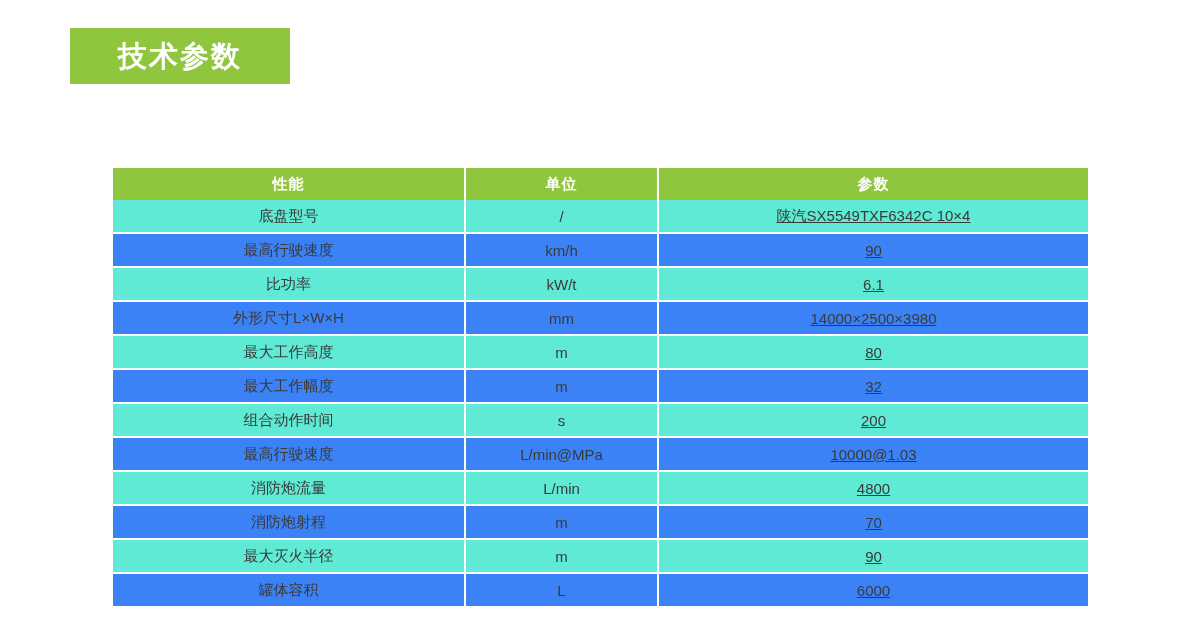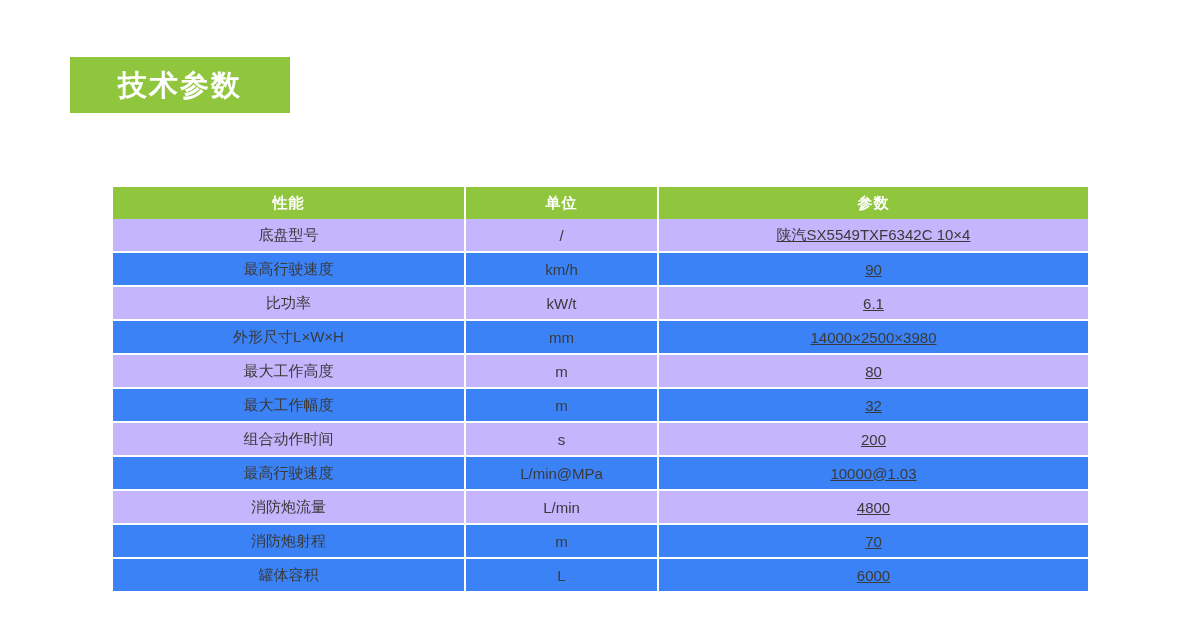--- a/index.html
+++ b/index.html
@@ -16,40 +16,40 @@
   }
   .page {
     position: relative;
     width: 1200px;
     height: 638px;
   }
   
   .title-badge {
     position: absolute;
     left: 70px;
-    top: 57px;
+    top: 28px;
     width: 220px;
     height: 56px;
     background: #8fc63d;
     display: flex;
     align-items: center;
     justify-content: center;
   }
   .title-badge .title-text {
     color: #ffffff;
     font-size: 29px;
     font-weight: bold;
     letter-spacing: 2px;
     line-height: 1;
   }
   
   .table-wrap {
     position: absolute;
     left: 113px;
-    top: 187px;
+    top: 168px;
     width: 975px;
   }
   table.spec {
     border-collapse: collapse;
     width: 975px;
     table-layout: fixed;
   }
   table.spec col.c1 { width: 352px; }
   table.spec col.c2 { width: 193px; }
   table.spec col.c3 { width: 430px; }
@@ -72,21 +72,21 @@
     padding: 0;
     text-align: center;
     font-size: 15px;
     color: #3a3a3a;
     border-right: 2px solid #ffffff;
     border-bottom: 2px solid #ffffff;
     white-space: nowrap;
   }
   table.spec tbody td:last-child { border-right: none; text-decoration: underline; }
 
-  table.spec tbody tr.odd td  { background: #c4b5fd; }
+  table.spec tbody tr.odd td  { background: #5eead4; }
   table.spec tbody tr.even td { background: #3b82f6; }
 </style>
 </head>
 <body>
 
 <div class="page">
 
   <div class="title-badge">
     <span class="title-text">技术参数</span>
   </div>
@@ -149,20 +149,25 @@
         <tr class="odd">
           <td>消防炮流量</td>
           <td>L/min</td>
           <td>4800</td>
         </tr>
         <tr class="even">
           <td>消防炮射程</td>
           <td>m</td>
           <td>70</td>
         </tr>
+        <tr class="odd">
+          <td>最大灭火半径</td>
+          <td>m</td>
+          <td>90</td>
+        </tr>
         <tr class="even">
           <td>罐体容积</td>
           <td>L</td>
           <td>6000</td>
         </tr>
       </tbody>
     </table>
   </div>
 
 </div>

